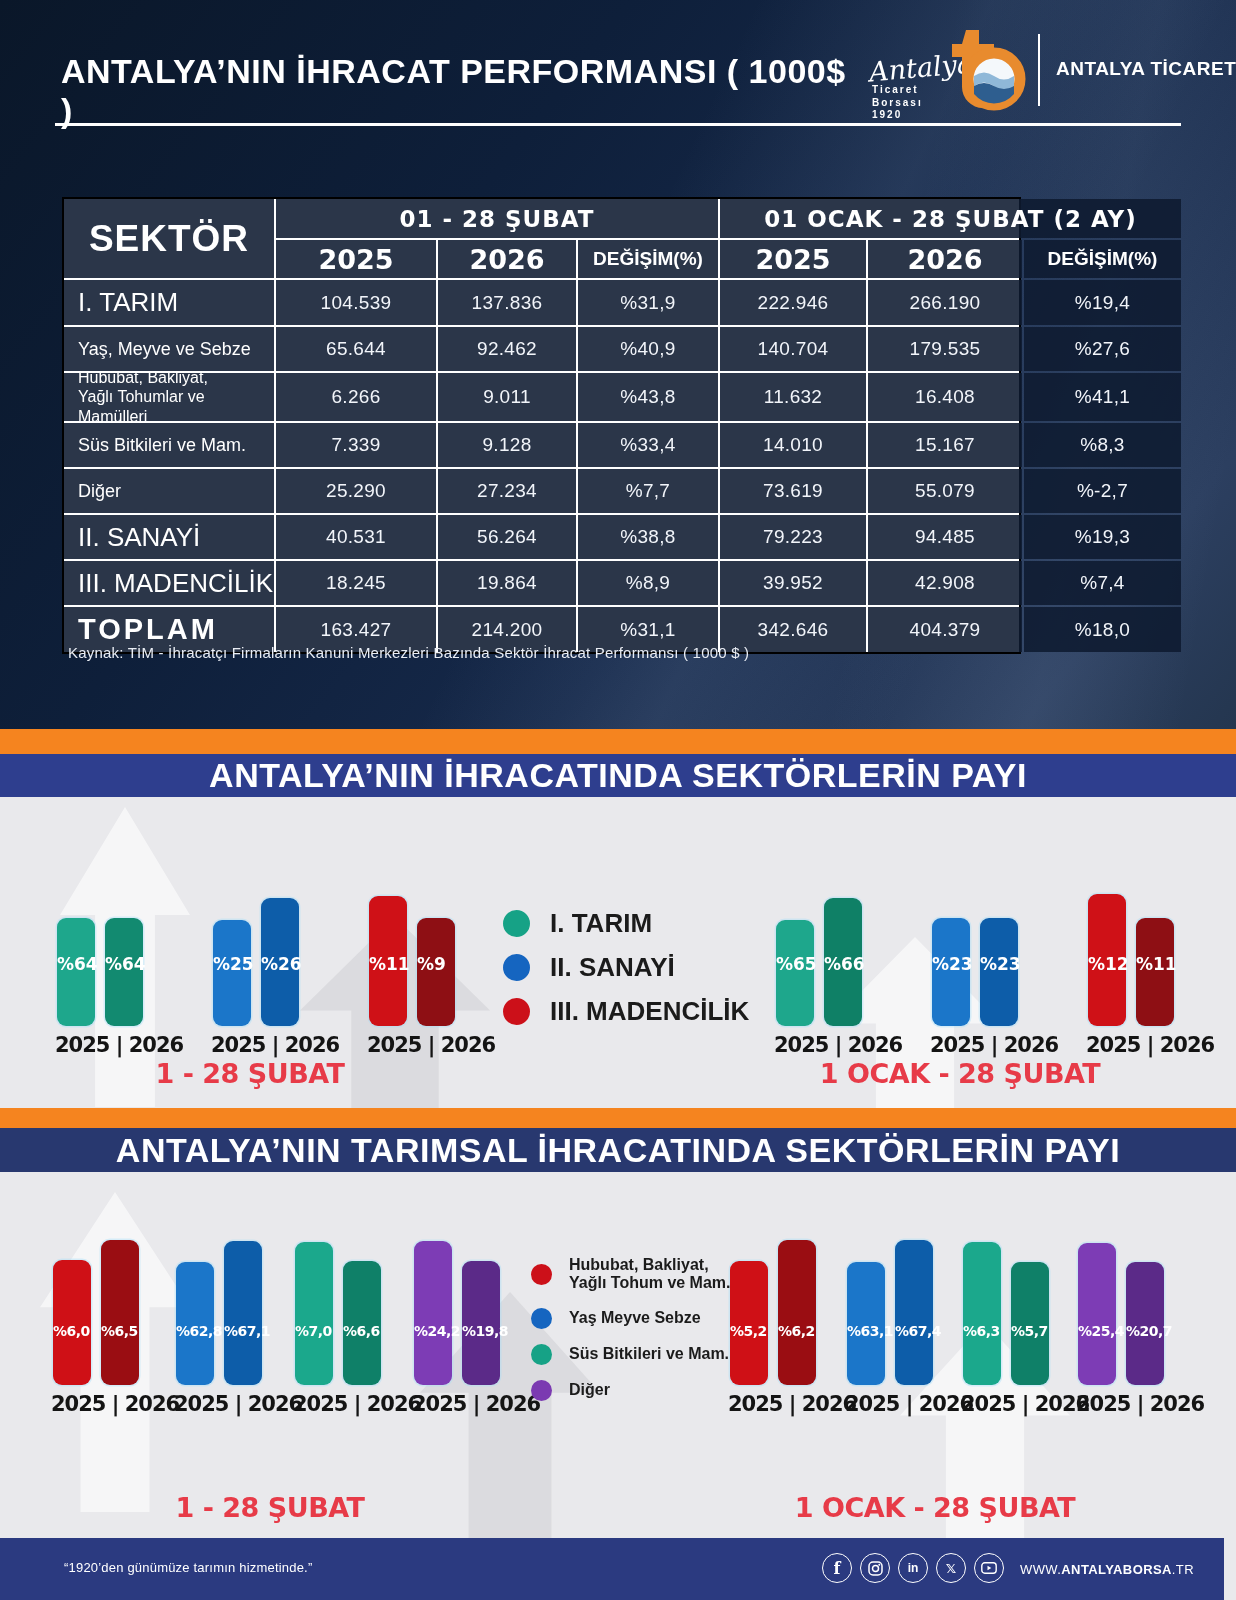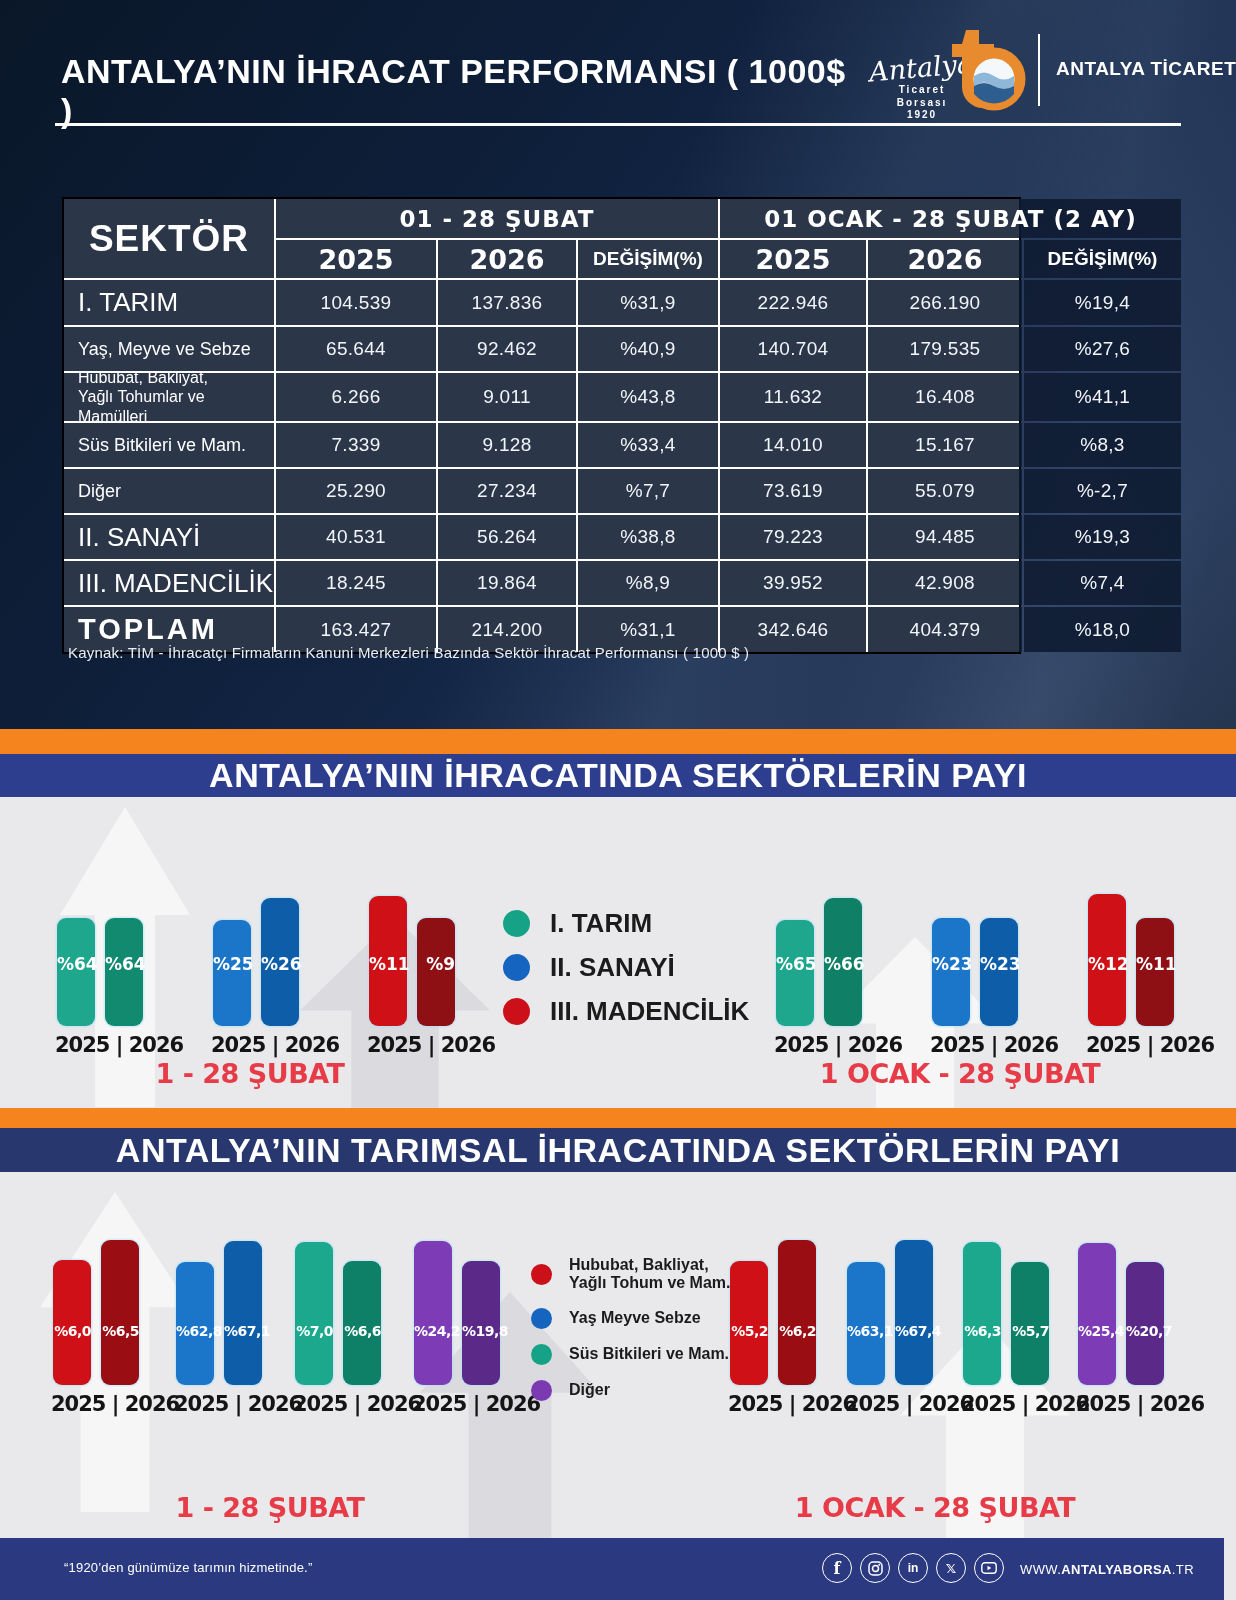--- a/index.html
+++ b/index.html
@@ -12,21 +12,21 @@
   .top-dark .streak { position:absolute; inset:0;
     background:linear-gradient(115deg,transparent 48%,rgba(140,165,200,.14) 63%,transparent 78%),
                linear-gradient(100deg,transparent 70%,rgba(150,175,205,.10) 85%,transparent 96%); }
 
   .main-title { position:absolute; left:61px; top:52px; width:800px; color:#fff;
     font-size:34px; font-weight:800; letter-spacing:.5px; font-family:"Liberation Sans",sans-serif; }
 
   .logo-wrap { position:absolute; left:858px; top:22px; width:330px; height:95px; }
   .logo-script { position:absolute; left:8px; top:30px; width:110px; text-align:center;
     font-family:"DejaVu Serif", serif; font-style:italic; color:#fff; font-size:27px; transform:rotate(-5deg); }
-  .logo-sub { position:absolute; left:14px; top:62px; width:100px; text-align:center; color:#fff;
+  .logo-sub { position:absolute; left:14px; top:62px; width:100px; color:#fff;
     font-size:10px; letter-spacing:2px; line-height:1.25; font-weight:700; }
   .monogram { position:absolute; left:78px; top:2px; width:90px; height:92px; }
   .logo-divider { position:absolute; left:180px; top:12px; width:2px; height:72px; background:#fff; }
   .org-name { position:absolute; left:198px; top:36px; color:#fff; font-size:19px; font-weight:800;
     letter-spacing:.5px; white-space:nowrap; }
   .title-rule { position:absolute; left:55px; top:123px; width:1126px; height:3px; background:#fff; }
 
   
   .xtable { position:absolute; left:62px; top:197px; width:959px;
     display:grid; grid-template-columns:210px 160px 138px 140px 146px 154px 157px;
@@ -62,21 +62,21 @@
     clip-path:polygon(50% 0,100% 36%,73% 36%,73% 100%,27% 100%,27% 36%,0 36%); }
   .wm.gray { background:rgba(205,205,210,.5); }
 
   
   .pair { position:absolute; bottom:0; width:90px; }
   .bars { position:relative; width:90px; }
   .c1-bars .bars { height:150px; } .c2-bars .bars { height:160px; }
   .bar { position:absolute; bottom:0; width:38px; border-radius:9px;
     box-shadow:0 0 0 1.5px rgba(160,220,250,.38); }
   .bar.b1 { left:2px; } .bar.b2 { left:50px; }
-  .bar-val { position:absolute; width:38px; text-align:right; color:#fff;
+  .bar-val { position:absolute; width:38px; text-align:left; color:#fff;
     font-family:"DejaVu Sans",sans-serif; font-weight:700;margin-top:28px; }
   .c1-bars .bar-val { bottom:52px; font-size:17px; }
   .c2-bars .bar-val { bottom:46px; font-size:14px; letter-spacing:-0.5px; }
   .bar-val.p1 { left:2px; } .bar-val.p2 { left:50px; }
   .years { position:absolute; top:100%; margin-top:7px; width:100%; text-align:center;
     color:#141414; font-family:"DejaVu Sans",sans-serif; font-weight:700; font-size:21px; letter-spacing:-1px; white-space:nowrap; }
   .c1-bars, .c2-bars { position:absolute; left:0; width:1236px; }
   .c1-bars { top:876px; height:150px; } .c2-bars { top:1225px; height:160px; }
 
   .caption { position:absolute; color:#e73b48; font-family:"DejaVu Sans",sans-serif;

